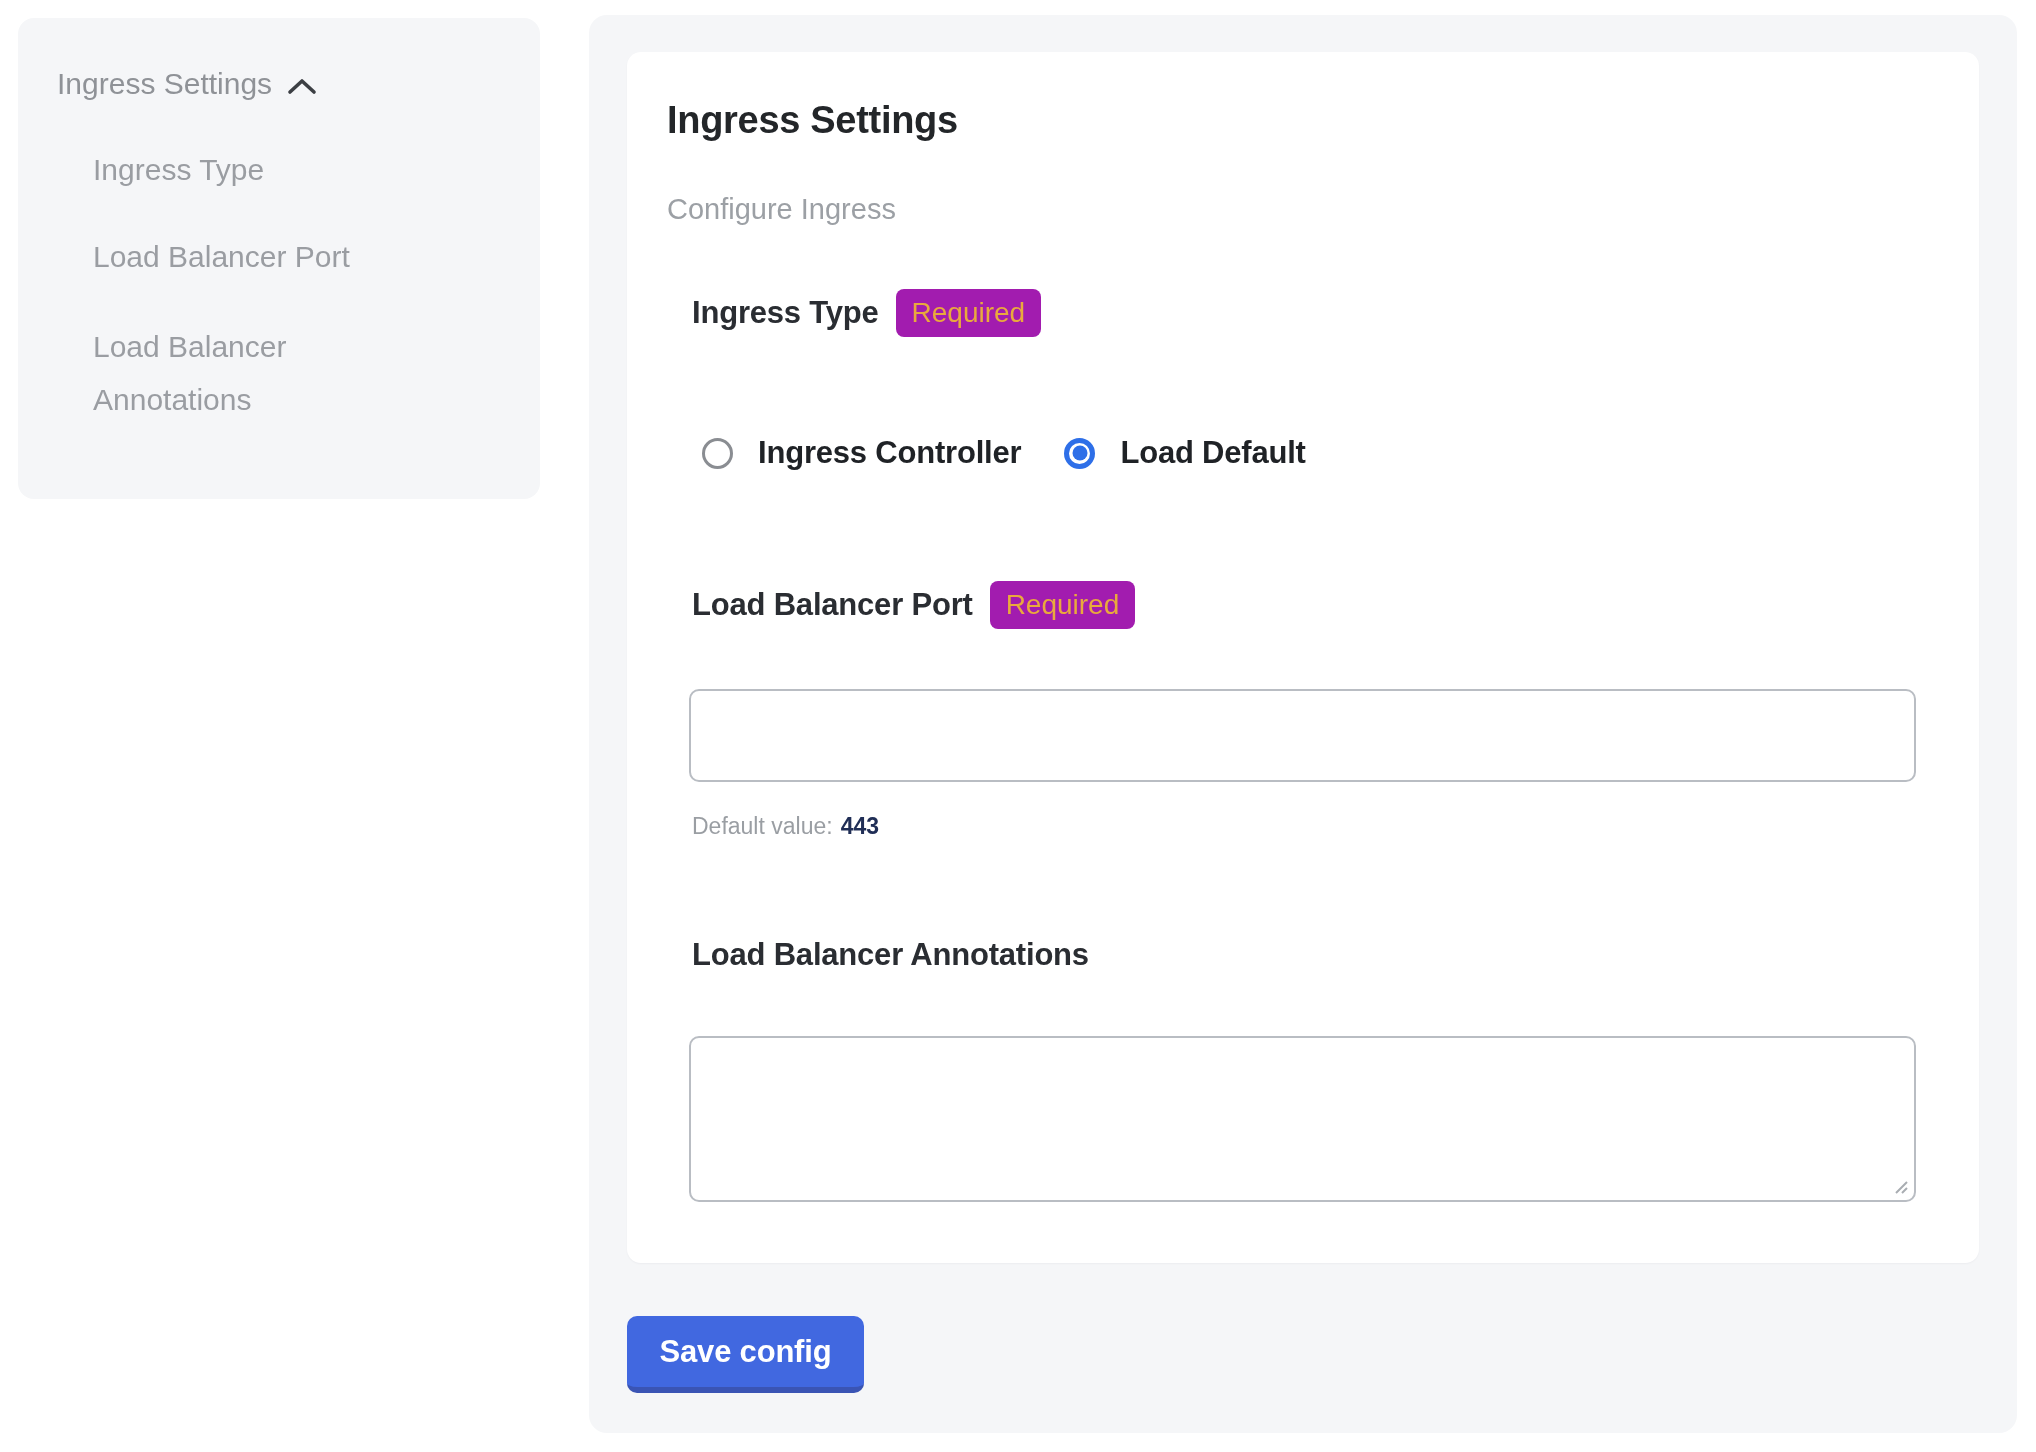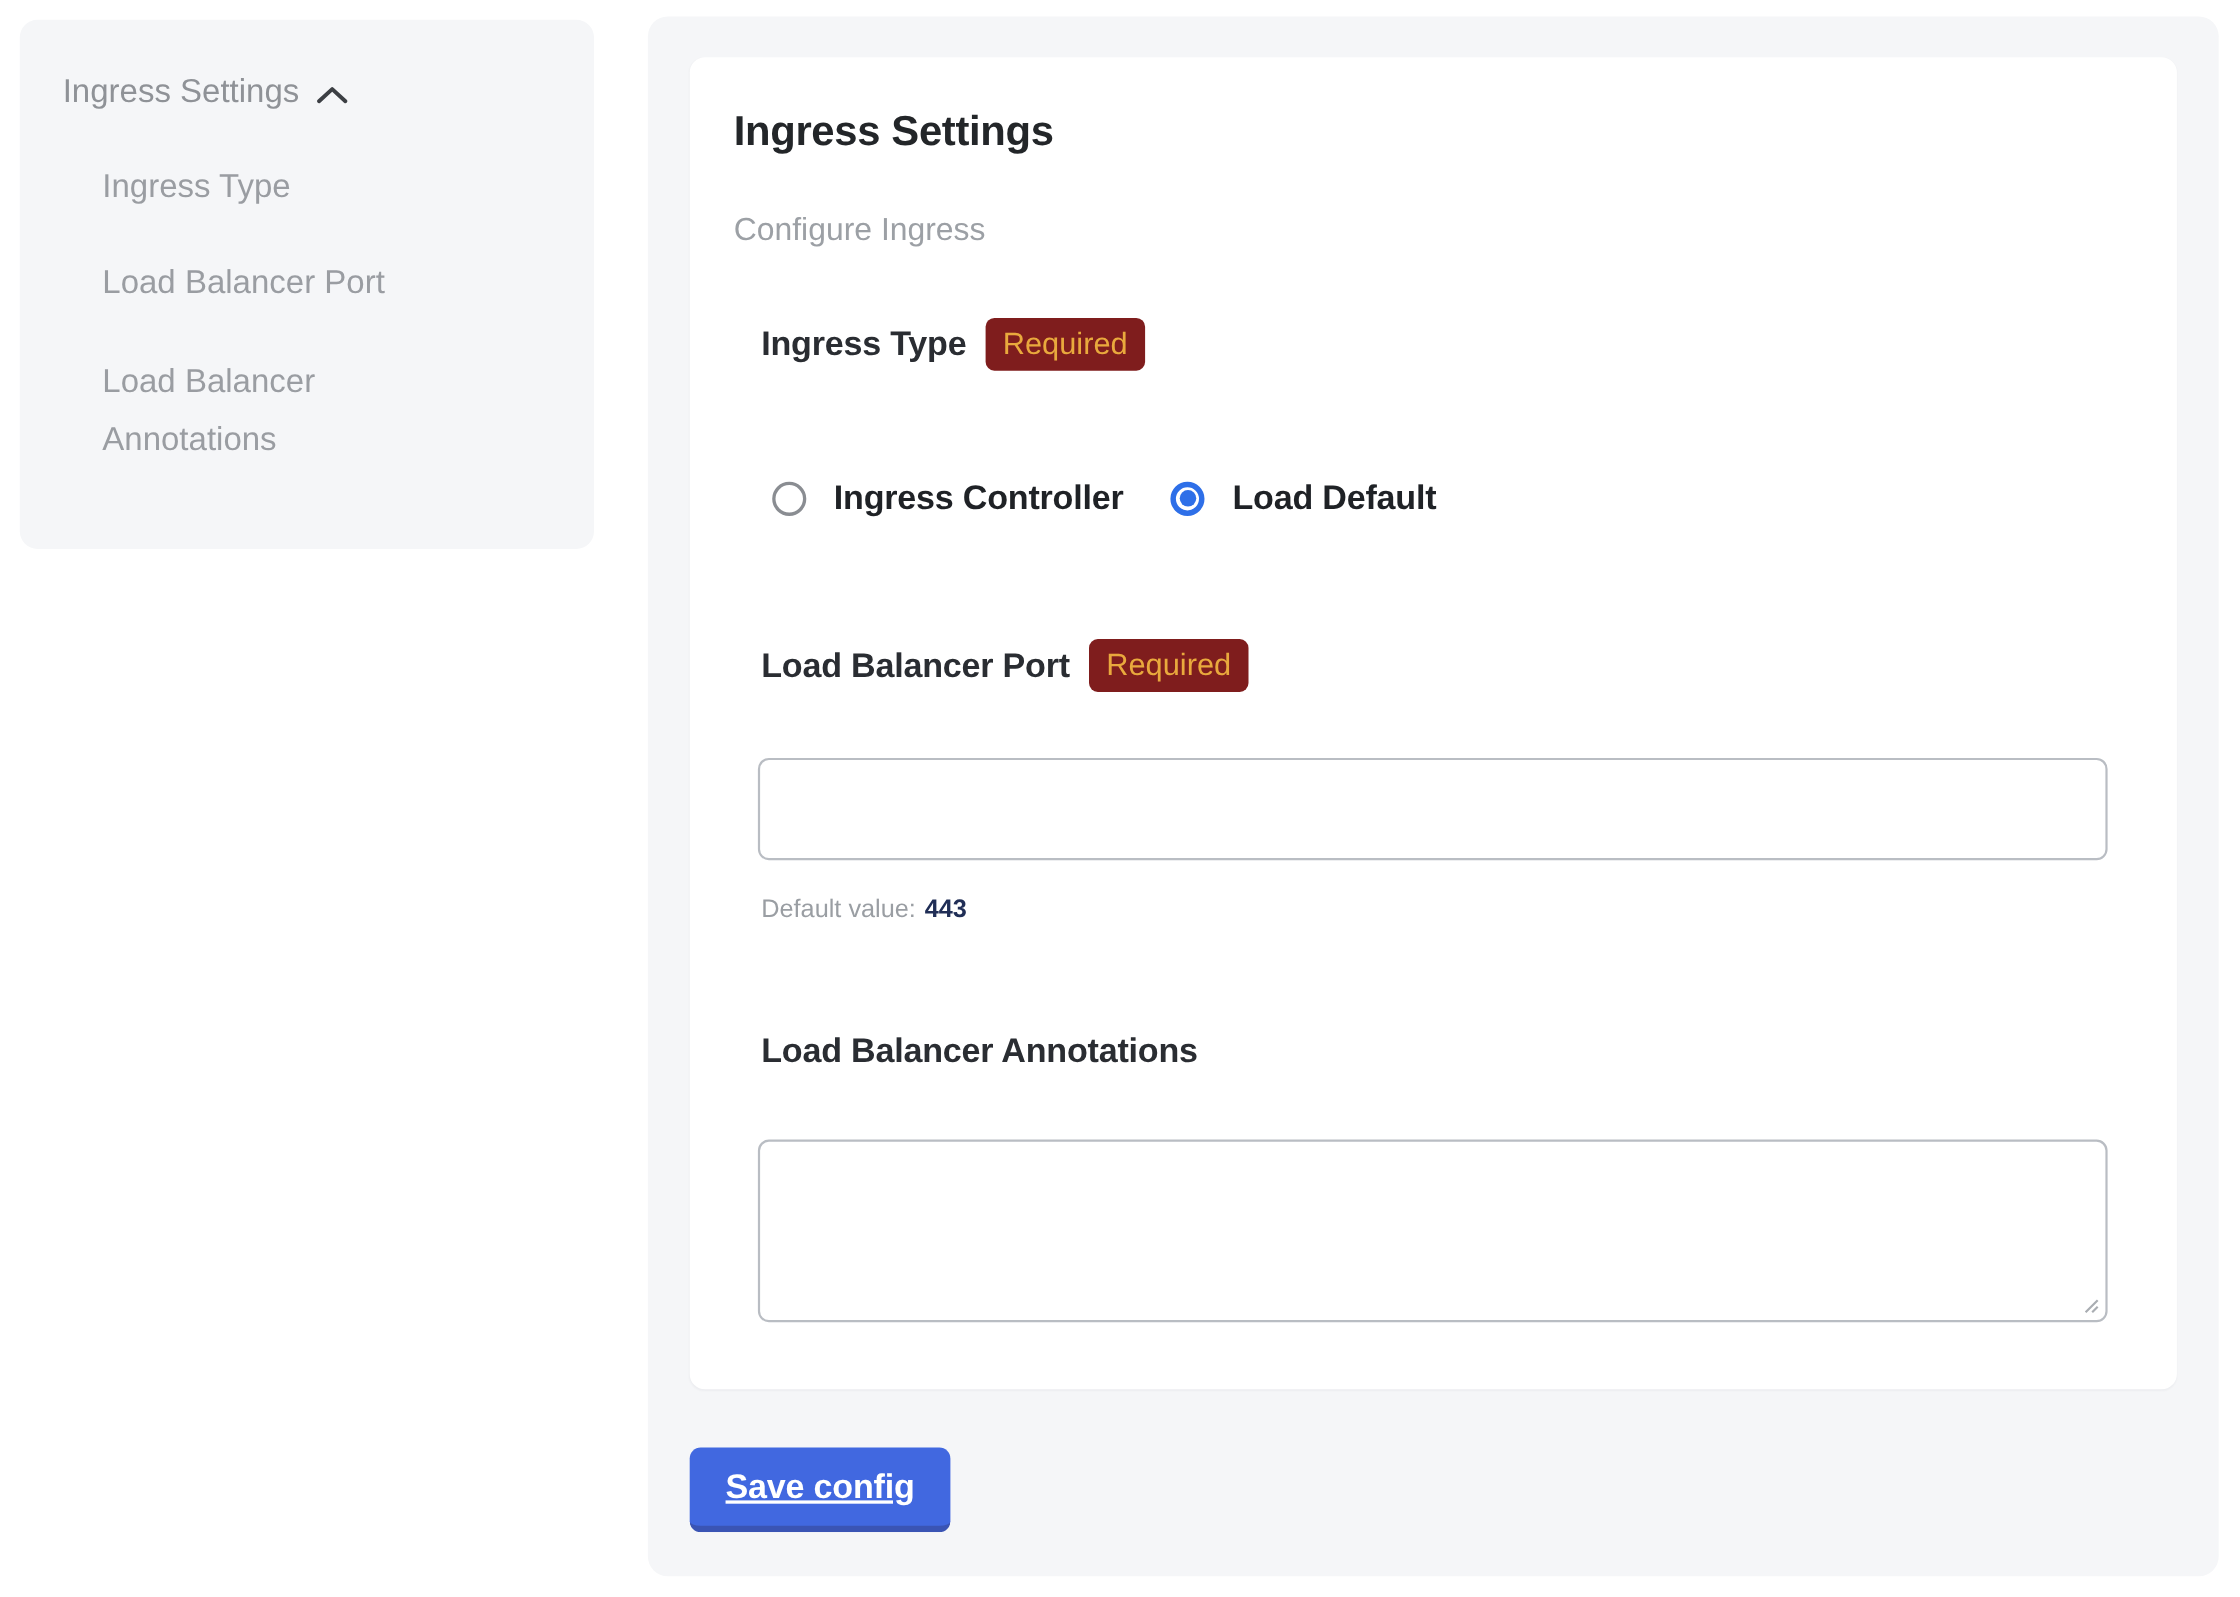--- a/index.html
+++ b/index.html
@@ -59,21 +59,21 @@
   .section-head {
     position: absolute; left: 65px;
     display: flex; align-items: center; gap: 17px;
   }
   .section-label {
     font-size: 31px; font-weight: 600; color: #2a2d32;
     letter-spacing: -0.2px;
   }
   .badge {
     font-size: 28px; color: #e9a93d;
-    background: #7f1d1d; border-radius: 8px;
+    background: #a21caf; border-radius: 8px;
     padding: 6px 16px; line-height: 36px;
   }
   .section-desc {
     position: absolute; left: 65px;
     font-size: 29px; color: #a5a9ae;
   }
   .sh-1 { top: 237px; }  .sd-1 { top: 293px; }
   .sh-2 { top: 529px; }  .sd-2 { top: 575px; }
   .sh-3 { top: 885px; }  .sd-3 { top: 933px; }
 
@@ -141,21 +141,21 @@
   
   .save-btn {
     position: absolute; left: 627px; top: 1316px;
     width: 237px; height: 77px;
     background: #4168e0; border: none;
     border-bottom: 6px solid #3a54b4;
     border-radius: 10px;
     color: #ffffff; font-size: 31px; font-weight: 700;
     font-family: "Liberation Sans", sans-serif;
     display: flex; align-items: center; justify-content: center;
-    cursor: pointer; letter-spacing: -0.2px; text-decoration: underline;
+    cursor: pointer; letter-spacing: -0.2px;
   }
 </style>
 </head>
 <body>
 
 <nav class="sidebar">
   <div class="sidebar-header">
     <span>Ingress Settings</span>
     <svg width="32" height="20" viewBox="0 0 32 20">
       <path d="M4 16 L16 5 L28 16" fill="none" stroke="#3c3f44" stroke-width="3.6" stroke-linecap="round" stroke-linejoin="round"></path>

